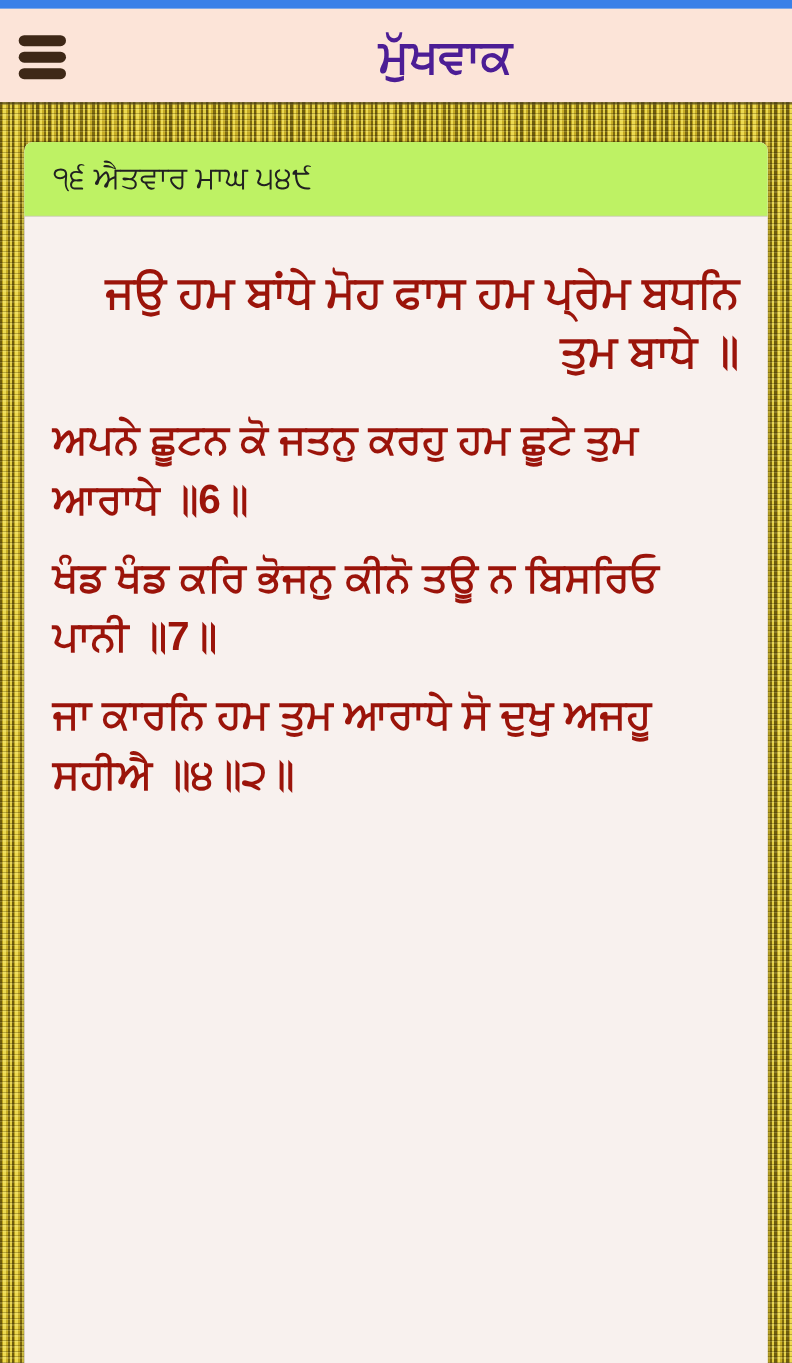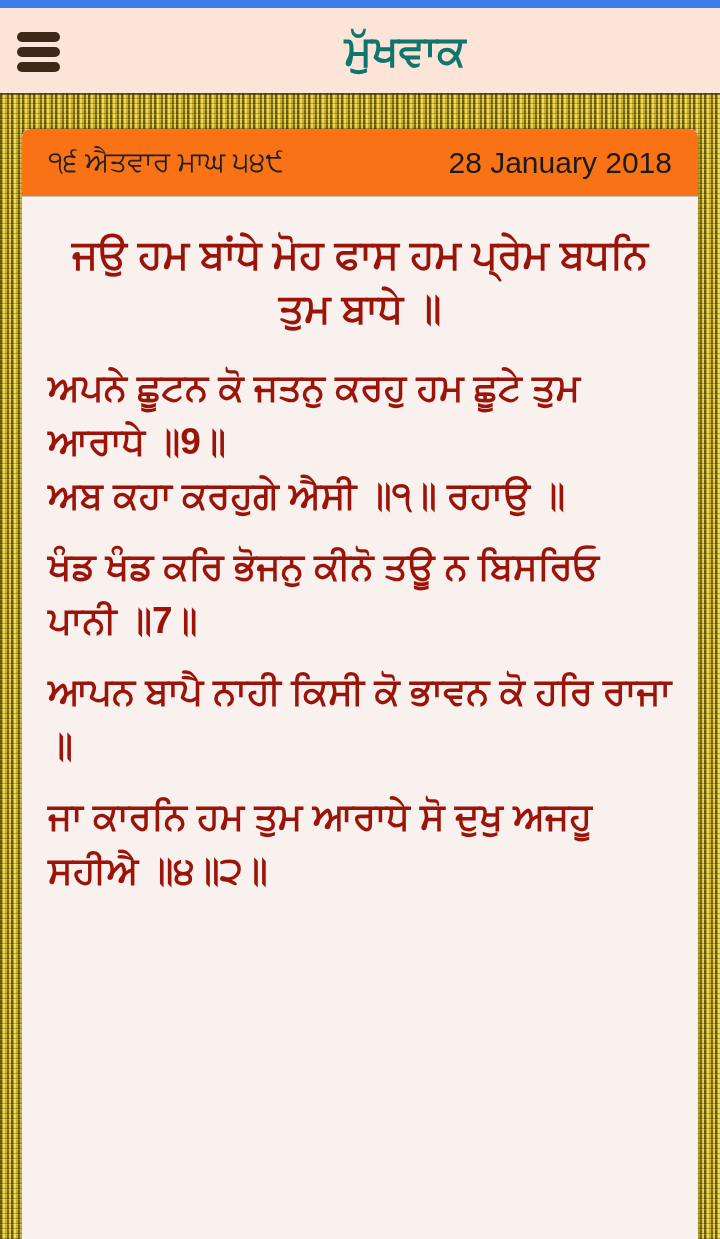--- a/index.html
+++ b/index.html
@@ -53,21 +53,21 @@
     height: 10px;
     border-radius: 5px;
     background: #3e2817;
   }
   .app-title {
     flex: 1;
     text-align: center;
     padding-left: 90px;
     font-size: 42px;
     font-weight: bold;
-    color: #0f766e;
+    color: #4c1d95;
     line-height: 85px;
   }
 
   
   .gold-frame {
     position: relative;
     width: 720px;
     height: 1146px;
     background:
       repeating-linear-gradient(180deg,
@@ -93,21 +93,21 @@
     height: 1110px;
     background: #f8f1ee;
     border-radius: 8px 8px 0 0;
     box-shadow: 0 1px 5px rgba(0,0,0,0.35);
     overflow: hidden;
   }
 
   
   .date-bar {
     height: 68px;
-    background: #f97316;
+    background: #bef264;
     border-bottom: 1px solid #c9c3bf;
     display: flex;
     align-items: center;
     justify-content: space-between;
     padding: 16px 26px;
     box-sizing: border-box;
     border-radius: 8px 8px 0 0;
   }
   .date-nanakshahi {
     font-size: 28px;
@@ -119,23 +119,23 @@
   }
 
   
   .shabad {
     padding: 26px 26px 0 26px;
     color: #9b140a;
   }
   .shabad-heading {
     font-size: 40px;
     font-weight: bold;
-    text-align: center;
+    text-align: right;
     line-height: 54px;
-    margin: 4px 0 26px 0;
+    margin: 16px 0 26px 0;
   }
   .shabad-line {
     font-size: 37px;
     font-weight: bold;
     line-height: 54px;
     margin: 0 0 17px 0;
   }
   .shabad-line.tight {
     margin-top: -17px;
   }
@@ -154,30 +154,27 @@
       <span class="bar"></span>
     </button>
     <div class="app-title">ਮੁੱਖਵਾਕ</div>
   </div>
 
   <div class="gold-frame">
     <div class="card">
 
       <div class="date-bar">
         <span class="date-nanakshahi">੧੬ ਐਤਵਾਰ ਮਾਘ ੫੪੯</span>
-        <span class="date-gregorian">28 January 2018</span>
       </div>
 
       <div class="shabad">
         <p class="shabad-heading">ਜਉ ਹਮ ਬਾਂਧੇ ਮੋਹ ਫਾਸ ਹਮ ਪ੍ਰੇਮ ਬਧਨਿ ਤੁਮ ਬਾਧੇ ॥</p>
         <div>
-            <p class="shabad-line">ਅਪਨੇ ਛੂਟਨ ਕੋ ਜਤਨੁ ਕਰਹੁ ਹਮ ਛੂਟੇ ਤੁਮ ਆਰਾਧੇ ॥9॥</p>
-            <p class="shabad-line tight">ਅਬ ਕਹਾ ਕਰਹੁਗੇ ਐਸੀ ॥੧॥ ਰਹਾਉ ॥</p>
+            <p class="shabad-line">ਅਪਨੇ ਛੂਟਨ ਕੋ ਜਤਨੁ ਕਰਹੁ ਹਮ ਛੂਟੇ ਤੁਮ ਆਰਾਧੇ ॥6॥</p>
             <p class="shabad-line">ਖੰਡ ਖੰਡ ਕਰਿ ਭੋਜਨੁ ਕੀਨੋ ਤਊ ਨ ਬਿਸਰਿਓ ਪਾਨੀ ॥7॥</p>
-            <p class="shabad-line">ਆਪਨ ਬਾਪੈ ਨਾਹੀ ਕਿਸੀ ਕੋ ਭਾਵਨ ਕੋ ਹਰਿ ਰਾਜਾ ॥</p>
             <p class="shabad-line">ਜਾ ਕਾਰਨਿ ਹਮ ਤੁਮ ਆਰਾਧੇ ਸੋ ਦੁਖੁ ਅਜਹੂ ਸਹੀਐ ॥੪॥੨॥</p>
           </div>
       </div>
 
     </div>
   </div>
 
 </div>
 
 </body></html>

